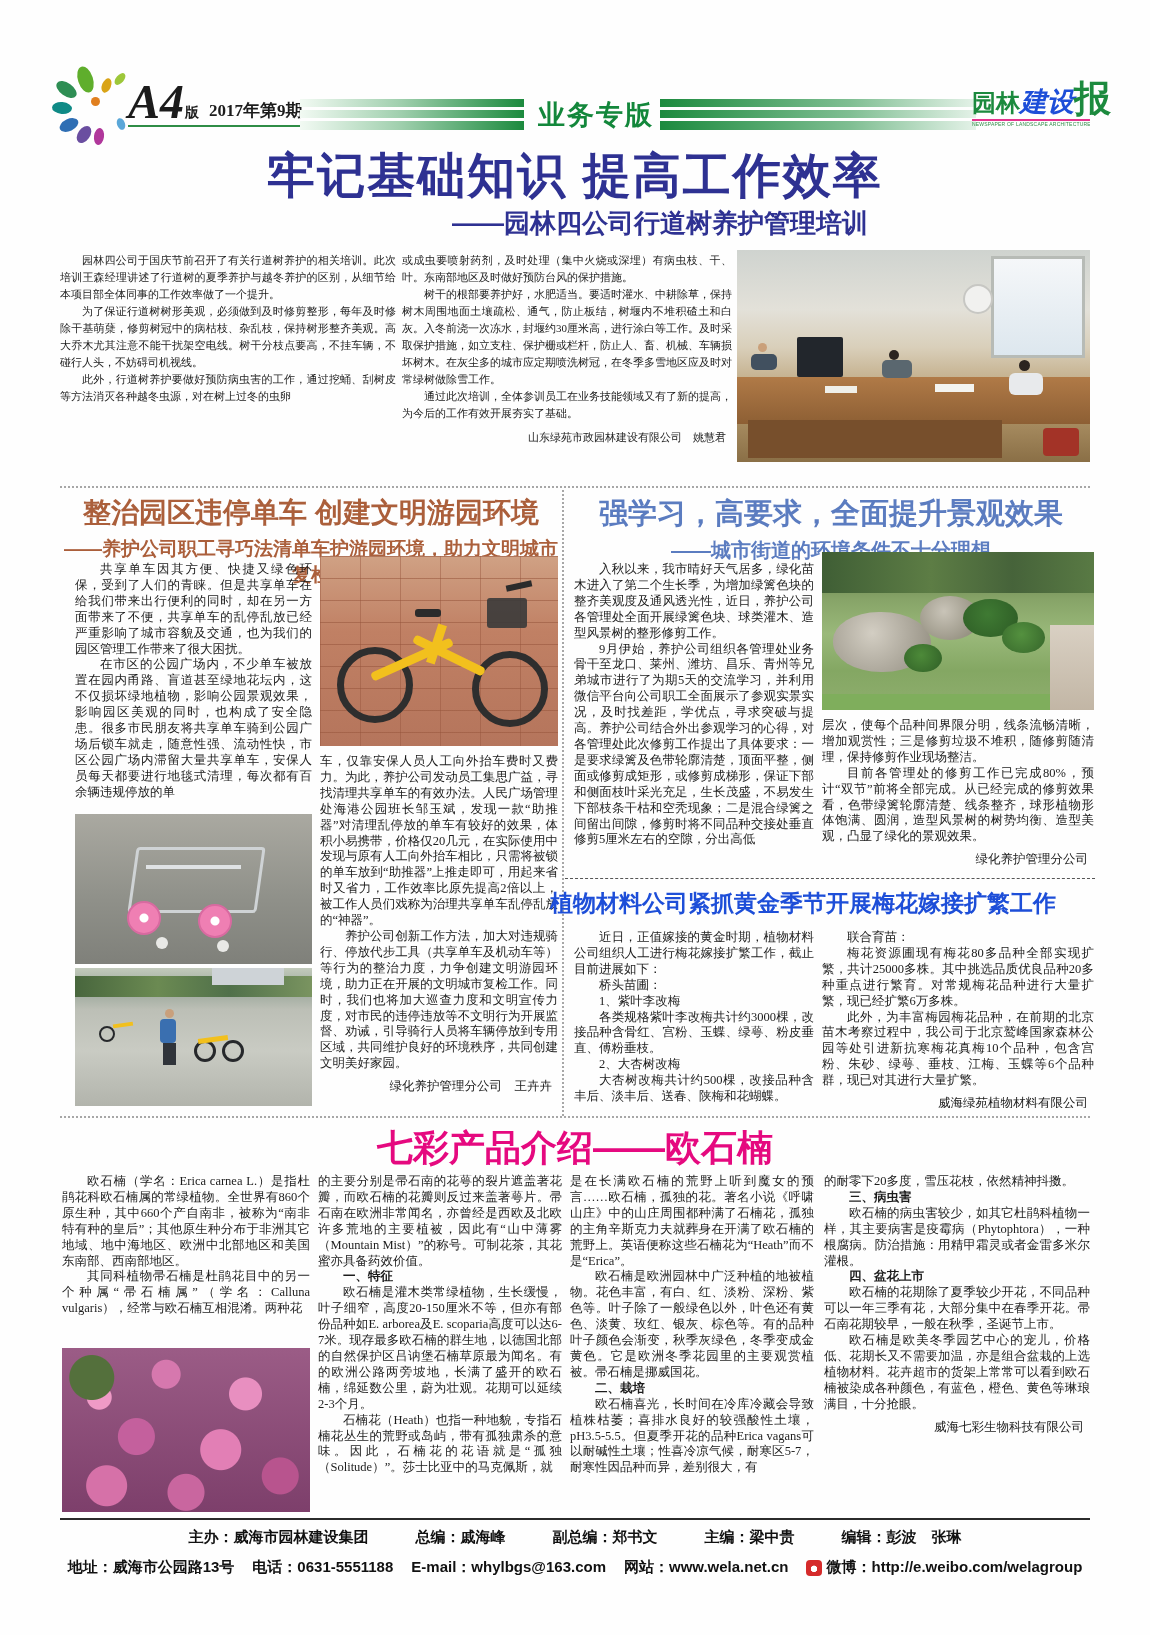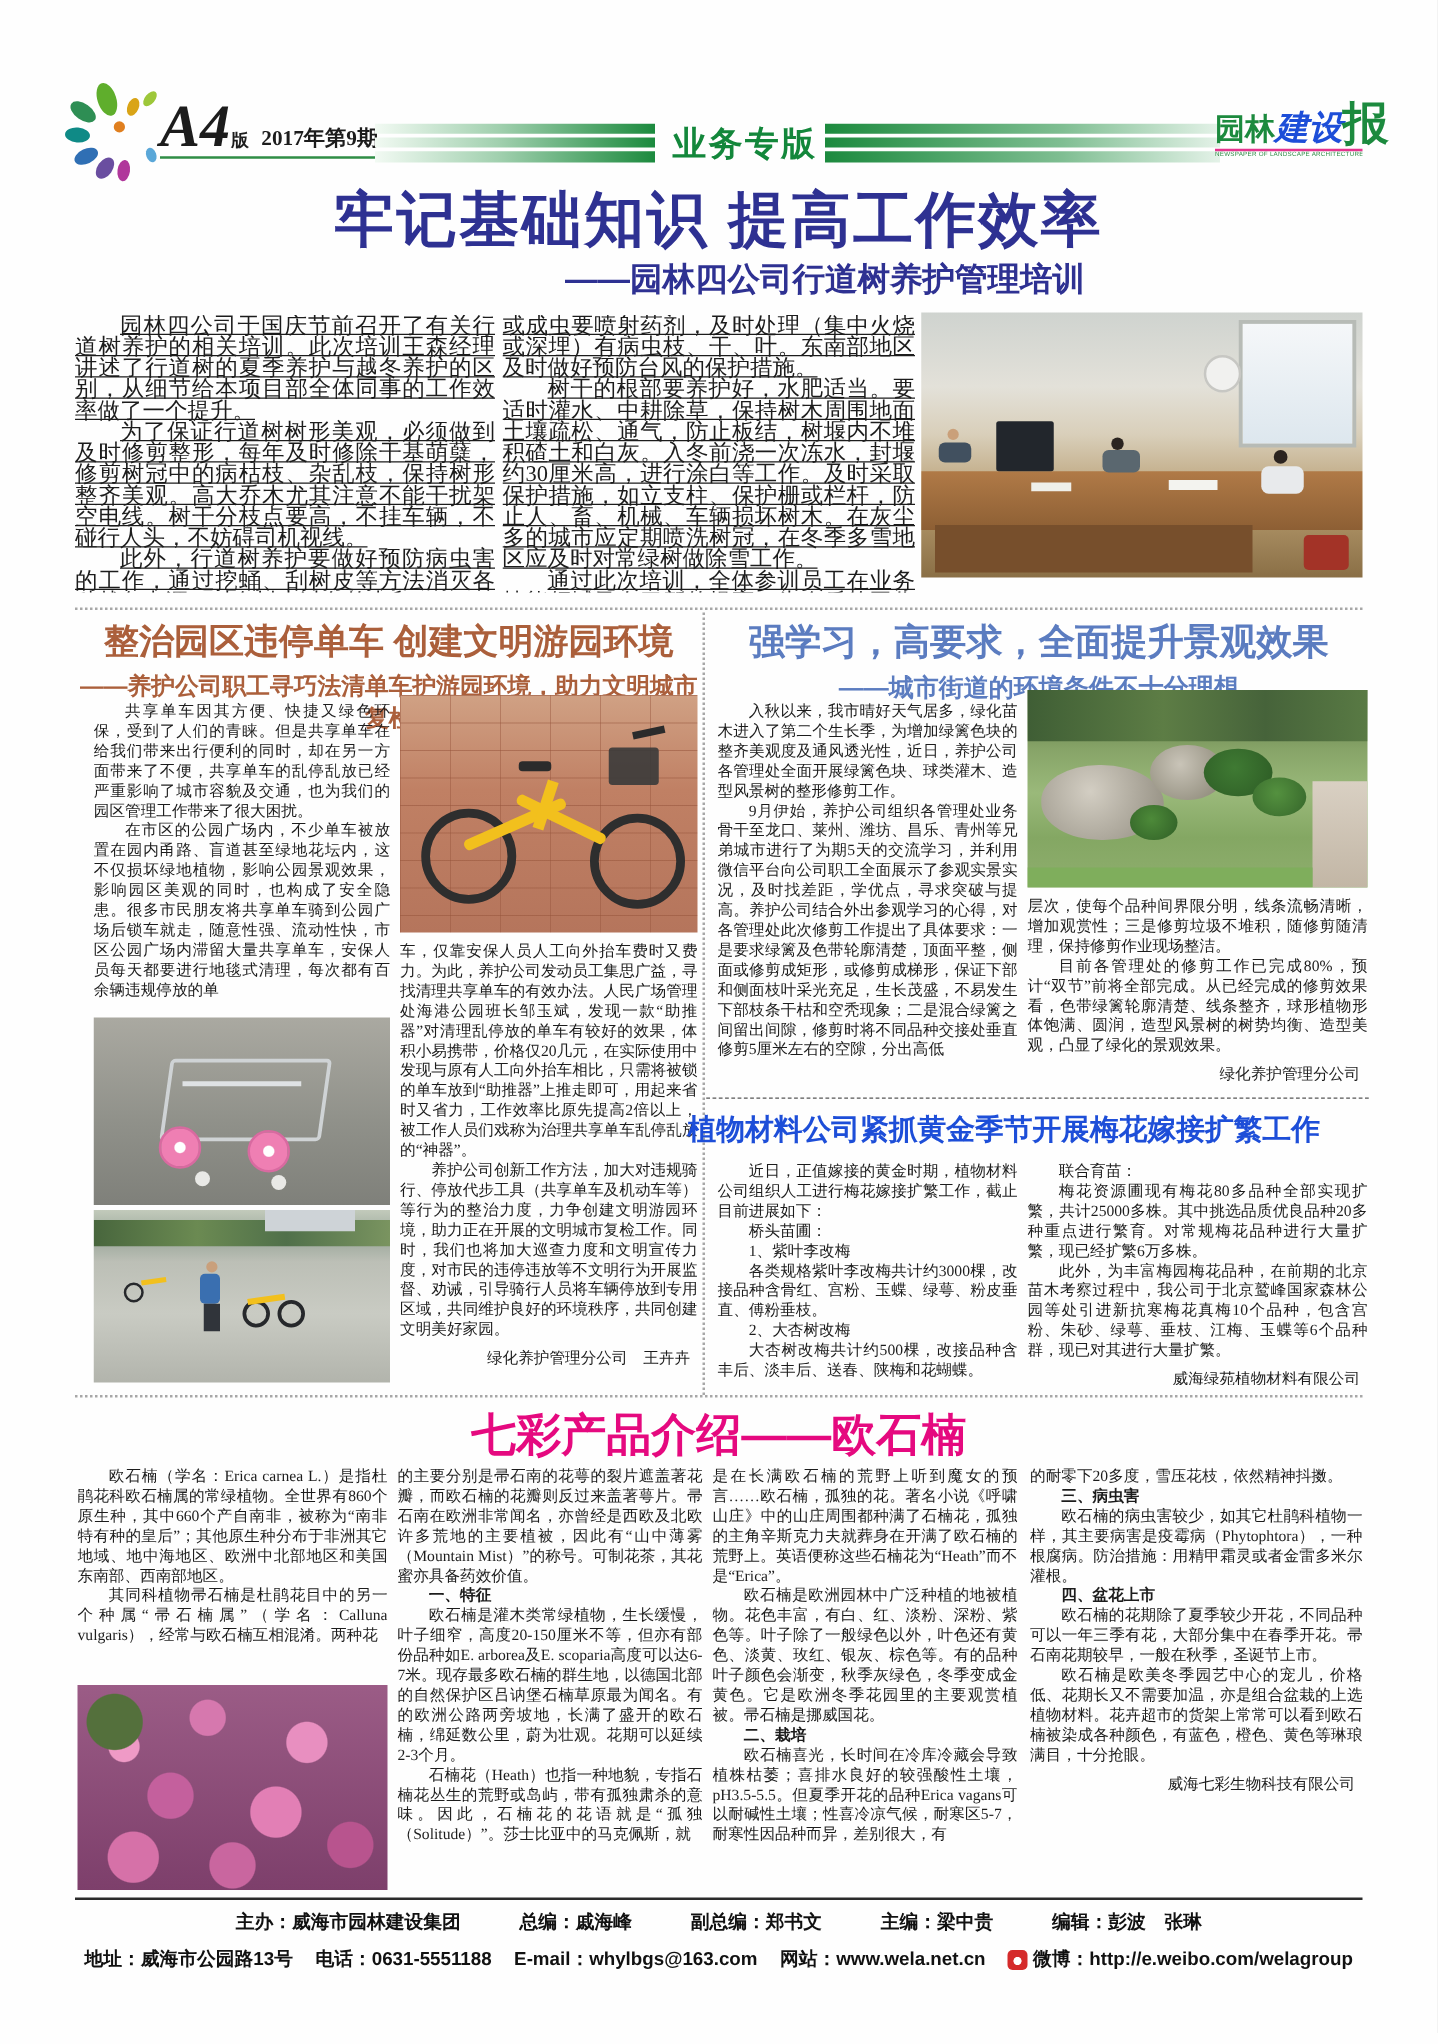--- a/index.html
+++ b/index.html
@@ -1,21 +1,21 @@
 <!DOCTYPE html>
 <html><head>
 <meta charset="utf-8">
 <style>
   html,body{margin:0;padding:0;background:#e9e9e9;}
   .page{position:relative;width:1150px;height:1635px;margin:0 auto;background:#fefefe;
         font-family:"Liberation Serif","DejaVu Serif",serif;color:#1c1c1c;overflow:hidden;}
   .abs{position:absolute;justify-content:center;}
   p{margin:0;text-align:justify;}
   .bt{font-size:12.5px;line-height:15.9px;}
-  .btl{font-size:18px;line-height:17px;text-decoration:underline;}
+  .btl{font-size:11px;line-height:17px;}
   .ind{text-indent:2em;}
   .col{overflow:hidden;}
   .sig{text-align:right;margin-top:7px;padding-right:6px;text-indent:0;}
   .chead{font-family:"Liberation Sans","DejaVu Sans",sans-serif;font-weight:bold;text-indent:2em;}
   .ttl{font-family:"Liberation Sans","DejaVu Sans",sans-serif;font-weight:bold;text-align:center;margin:0;}
   
   .petal{position:absolute;border-radius:50%;}
   .a4wrap{display:flex;align-items:flex-end;}
   .a4big{font:italic bold 48px "Liberation Serif",serif;line-height:1;}
   .a4ban{font-size:14px;font-weight:bold;margin:0 0 4px 1px;}

